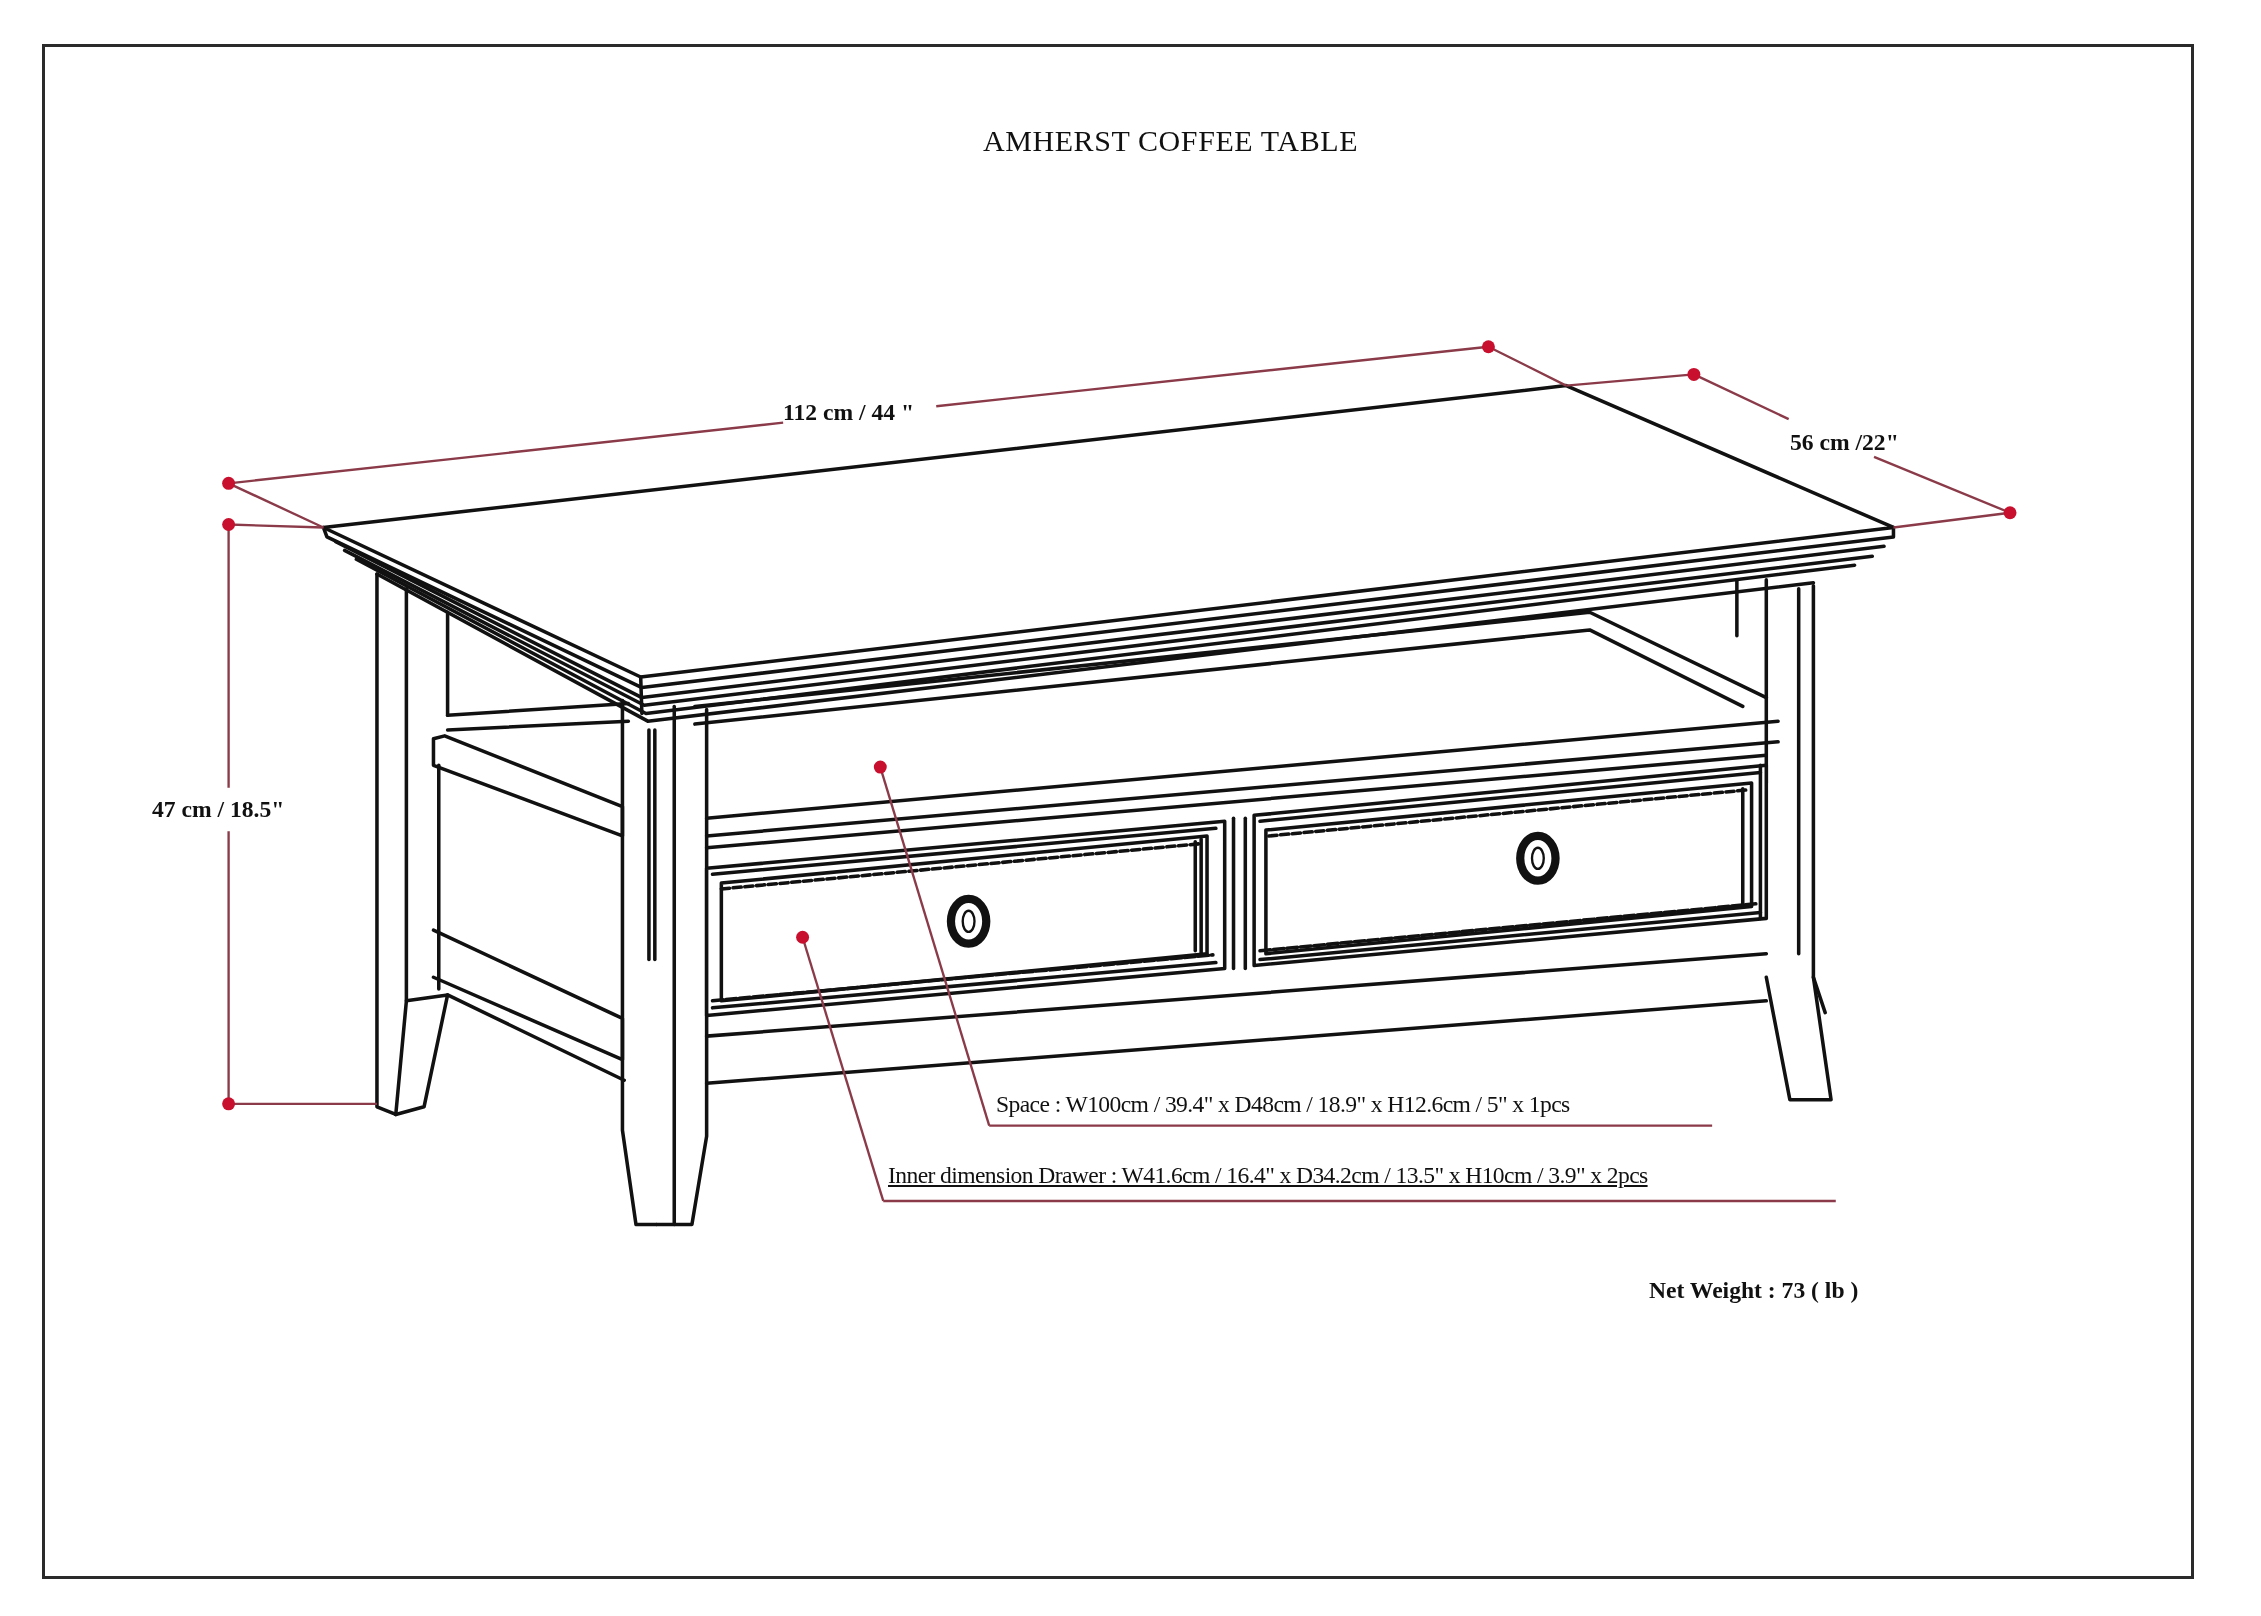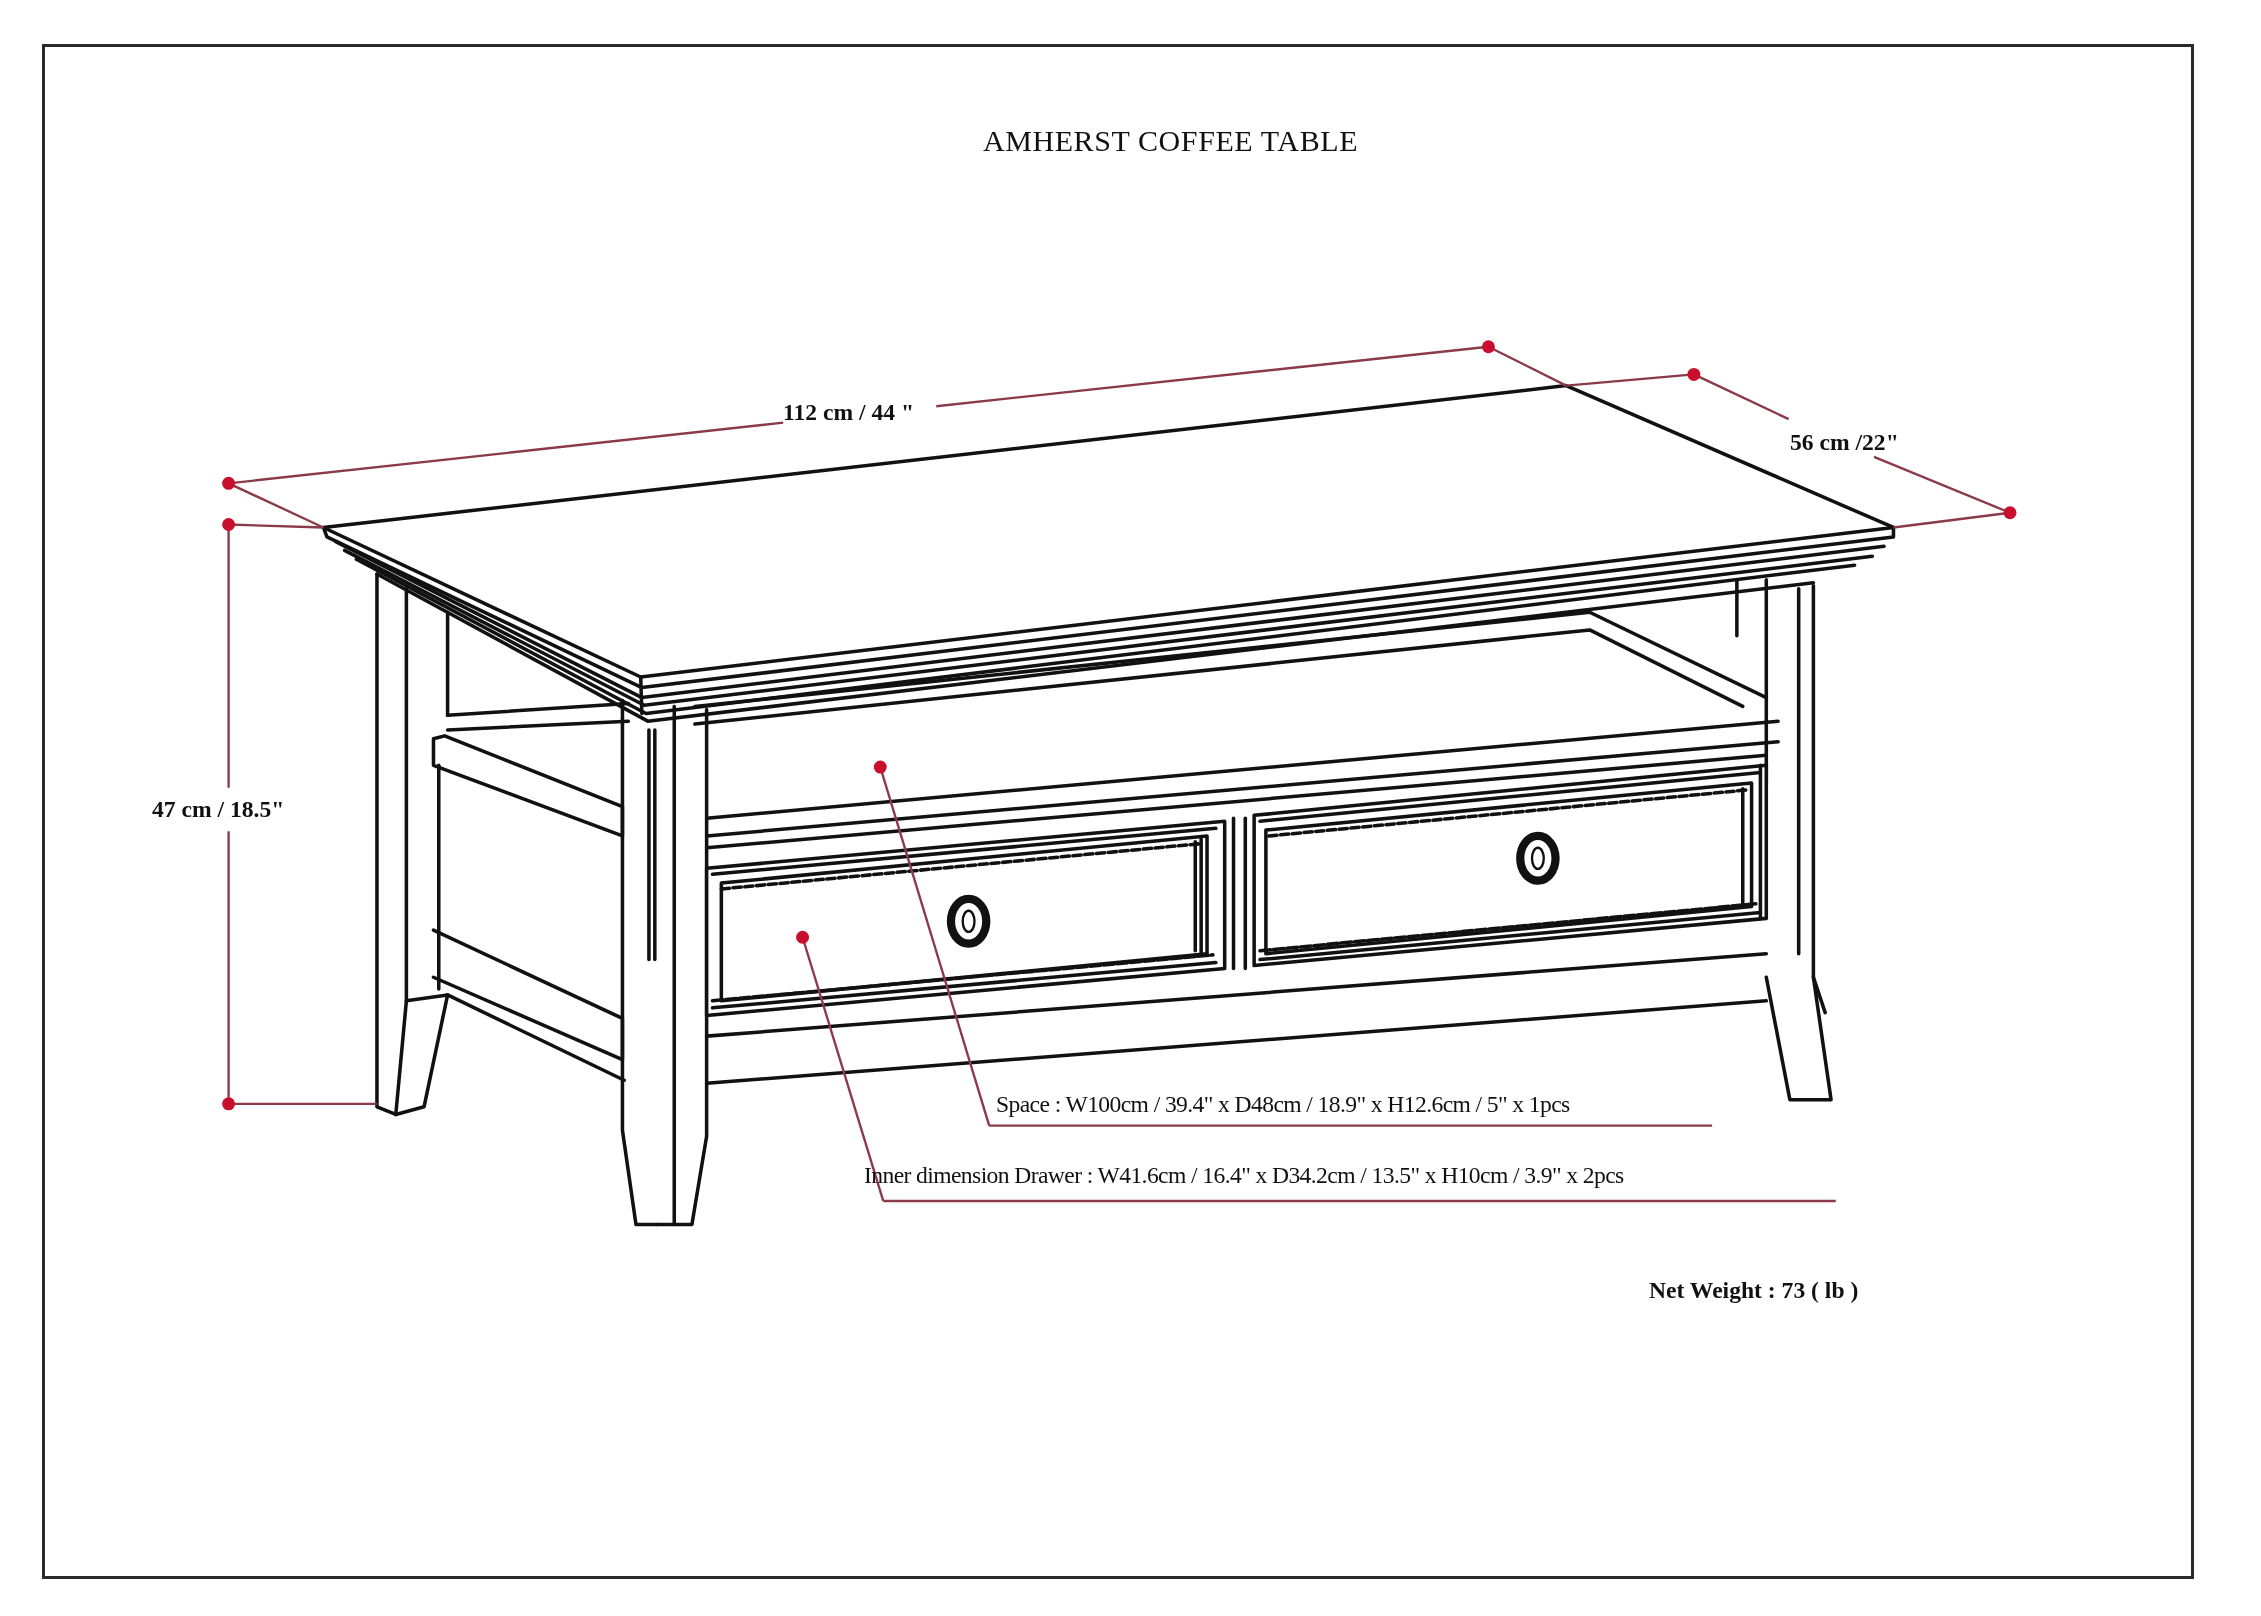--- a/index.html
+++ b/index.html
@@ -138,15 +138,15 @@
     <circle cx="3414" cy="871" r="11"></circle>
     <circle cx="1495" cy="1303" r="11"></circle>
     <circle cx="1363" cy="1592" r="11"></circle>
   </g>
 </svg>
 
 <div class="lbl" style="left:783px; top:399px;">112 cm / 44 "</div>
 <div class="lbl" style="left:1790px; top:429px;">56 cm /22"</div>
 <div class="lbl" style="left:152px; top:796px;">47 cm / 18.5"</div>
 <div class="lbl tight" style="left:996px; top:1091px;">Space : W100cm / 39.4" x D48cm / 18.9" x H12.6cm / 5" x 1pcs</div>
-<div class="lbl tight" style="left:864px; top:1162px;">Inner dimension Drawer : W41.6cm / 16.4" x D34.2cm / 13.5" x H10cm / 3.9" x 2pcs</div>
+<div class="lbl tight" style="left:888px; top:1162px;text-decoration:underline;">Inner dimension Drawer : W41.6cm / 16.4" x D34.2cm / 13.5" x H10cm / 3.9" x 2pcs</div>
 <div class="lbl" style="left:1649px; top:1277px;">Net Weight :  73 ( lb )</div>
 
 
 </body></html>

